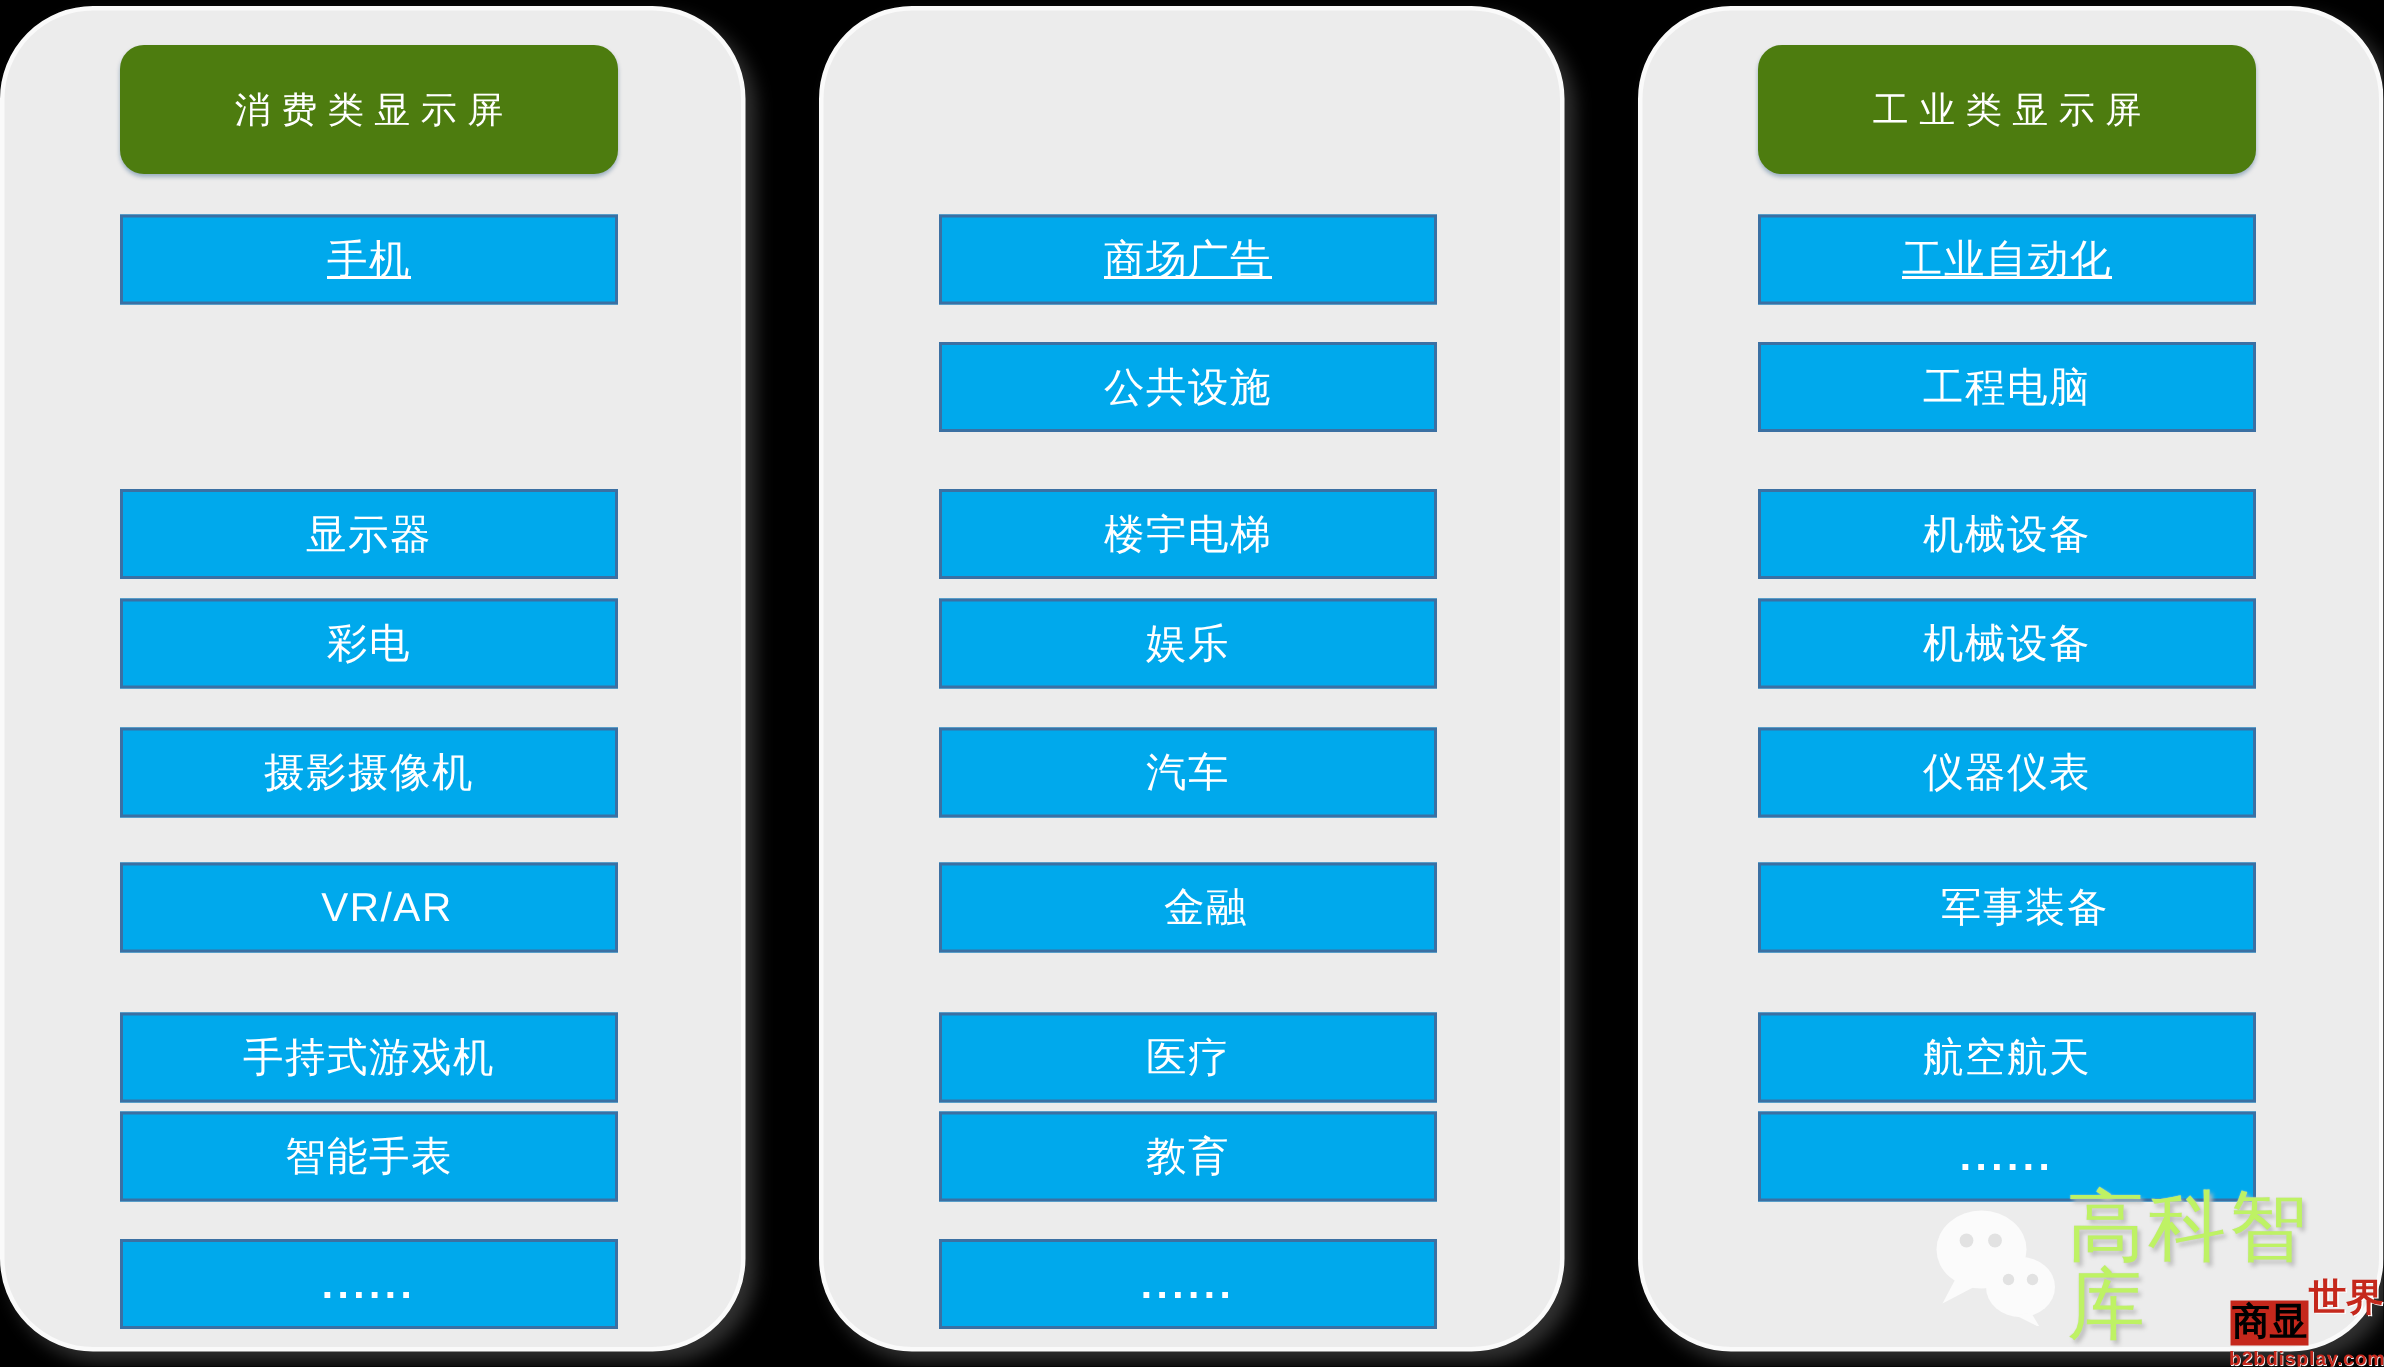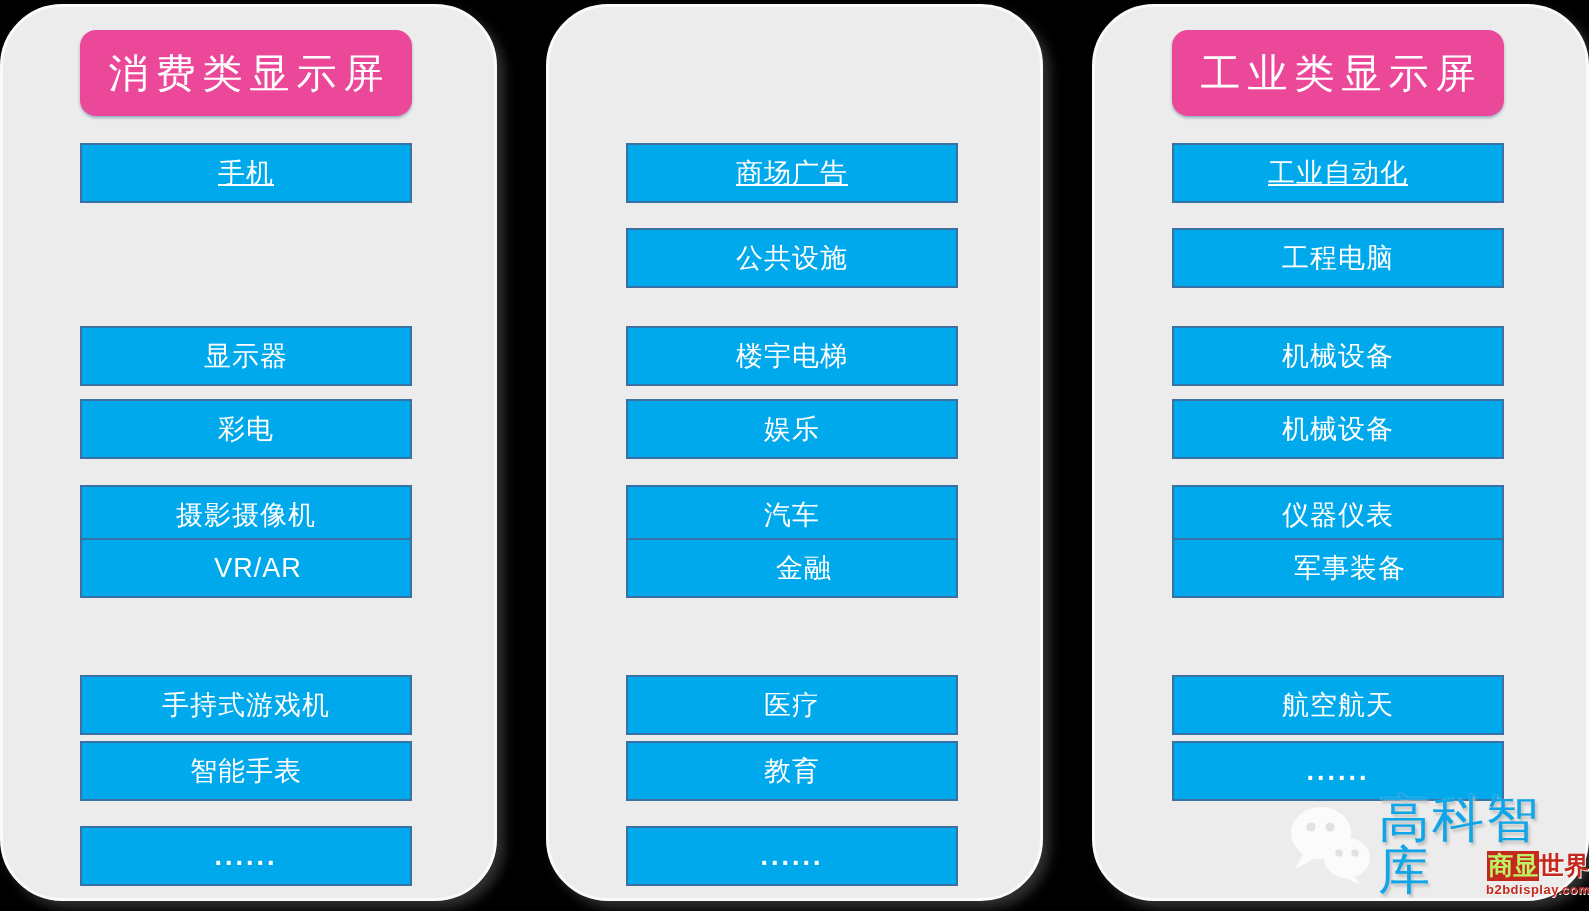--- a/index.html
+++ b/index.html
@@ -20,74 +20,75 @@
     border:3px solid #FAFAFA;
     box-shadow:7px 7px 12px rgba(140,140,140,0.35);
   }
   .panel.p0{left:0;}
   .panel.p1{left:546px;}
   .panel.p2{left:1092px;}
   .cat-header{
     position:absolute;
     left:77px;top:23px;
     width:332px;height:86px;
-    background:#ec4899;
+    background:#4d7c0f;
     border-radius:16px;
     display:flex;align-items:center;justify-content:center;
     color:#fff;
-    font-size:40px;
+    font-size:24px;
     letter-spacing:7px;
     text-indent:7px;
     box-shadow:0 2px 3px rgba(0,60,110,0.35);
   }
   .item{
     position:absolute;
     left:77px;
     width:332px;height:60px;
     box-sizing:border-box;
     background:#00A9EC;
     border:2px solid #3B70A3;
     display:flex;align-items:center;justify-content:center;
     color:#fff;
     font-size:27px;
     font-weight:400;
     letter-spacing:1px;
   }
   .r0{top:136px;text-decoration:underline;} .r1{top:221px;} .r2{top:307px;margin-top:12px;} .r3{top:392px;}
-  .r4{top:478px;} .r5{top:531px;padding-left:24px;} .r6{top:668px;} .r7{top:734px;}
+  .r4{top:478px;} .r5{top:568px;padding-left:24px;} .r6{top:668px;} .r7{top:734px;}
   .r8{top:819px;}
   .ellipsis-row{font-weight:700;letter-spacing:3px;}
 
   .wechat-mark{
     position:absolute;
     left:1288px;top:792px;
     display:flex;align-items:center;
   }
   .wechat-mark svg{display:block;}
   .account-name{
     font-size:52px;
-    color:#0ea5e9;
+    color:#bef264;
     text-shadow:2px 3px 3px #BDBDBD, 0 0 1px #D5D5D5;
     letter-spacing:2px;
     margin-left:6px;
     line-height:1;
   }
   .site-logo{
     position:absolute;
     left:1486px;top:851px;
     text-align:center;
   }
   .logo-row{
     display:flex;align-items:stretch;justify-content:center;
     font-weight:700;font-size:25px;line-height:1.1;
     letter-spacing:0;
   }
   .logo-cn-hl{
-    background:#C5281C;color:#bef264;
+    background:#C5281C;color:#000000;
     padding:1px 1px;
+    margin-top:16px;
   }
   .logo-cn-rest{
     color:#C5281C;
     text-shadow:1px 1px 0 #FFF;
     padding:1px 0;
   }
   .logo-domain{
     color:#C5281C;
     font-size:13px;font-weight:700;
     text-shadow:0.5px 0.5px 0 #FFF;

